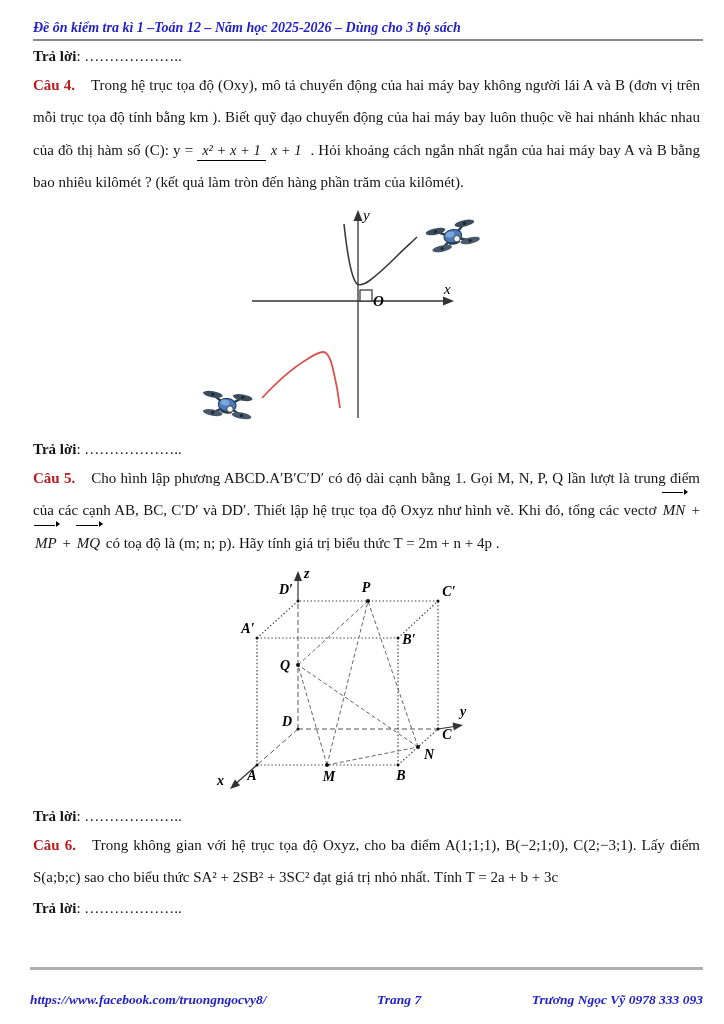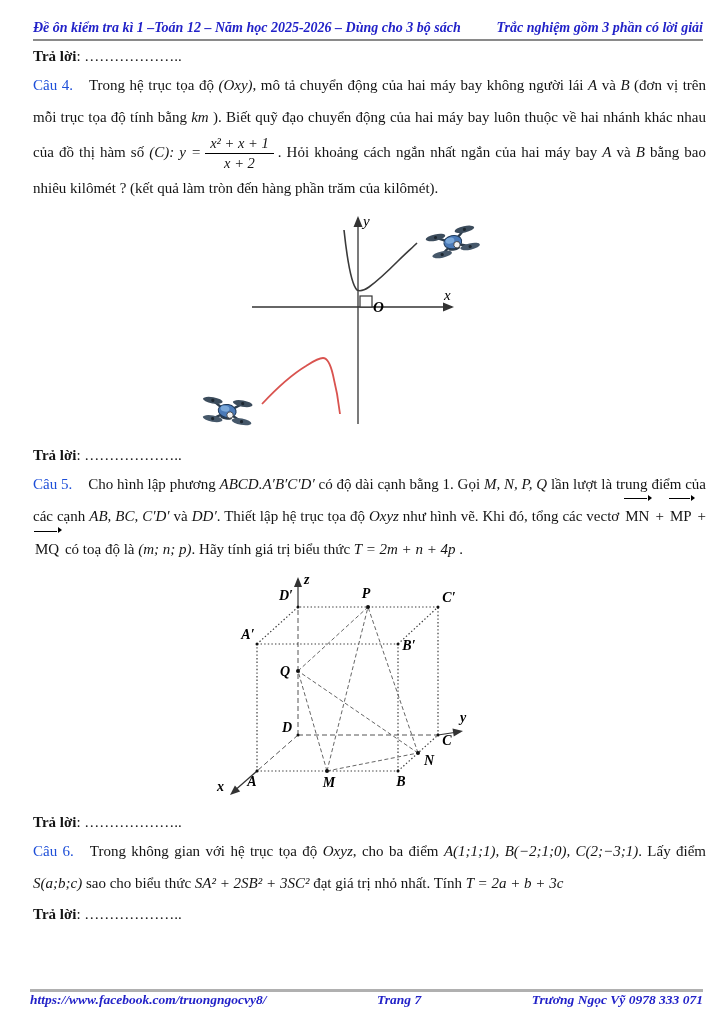--- a/index.html
+++ b/index.html
@@ -1,62 +1,61 @@
 <!DOCTYPE html>
 <html><head>
 <meta charset="utf-8">
 <style>
   html,body{margin:0;padding:0;background:#e8e8e8;}
   .page{position:relative;width:724px;height:1024px;background:#ffffff;margin:0 auto;
         font-family:"Liberation Serif", serif;font-size:15px;color:#141414;overflow:hidden;}
   .hdr{display:flex;justify-content:space-between;align-items:flex-end;
        margin:0 21px 0 33px;padding:20px 0 3px 0;border-bottom:2px solid #8a8a8a;
        color:#2222c8;font-weight:bold;font-style:italic;font-size:14px;}
-  .content{padding:0 18px 0 33px;}
+  .content{padding:0 24px 0 33px;}
   .answer{margin:7px 0 4px 0;}
   .answer b{font-weight:bold;}
   .para{text-align:justify;line-height:2.15;margin:4px 0 2px 0;}
-  .qnum{color:#1d4ed8;font-weight:normal;margin-right:16px;}
-  .mi{font-style:italic;}
-  .frac{display:inline-flex;flex-direction:column;text-align:center;vertical-align:middle;
+  .qnum{color:#b91c1c;font-weight:bold;margin-right:16px;}
+  .mi{}
+  .frac{display:inline-flex;flex-direction:row;text-align:center;vertical-align:middle;
         font-style:italic;line-height:1.25;margin:0 4px;font-size:14.5px;}
   .frac .num{border-bottom:1.2px solid #000;padding:0 5px 1px 5px;}
   .frac .den{padding:0 5px;}
-  .vec{position:relative;display:inline-block;padding:0 2px;}
+  .vec{font-style:italic;position:relative;display:inline-block;padding:0 2px;}
   .vec::before{content:"";position:absolute;left:1px;right:4px;top:-2px;border-top:1.2px solid #000;}
   .vec::after{content:"";position:absolute;right:-1px;top:-5.5px;width:0;height:0;
               border:3px solid transparent;border-left:4.5px solid #000;border-right:0;}
   .fig{position:relative;}
   .fig-graph{margin:4px 0 0 157px;width:300px;height:232px;}
   .fig-cube{margin:4px 0 0 172px;width:280px;height:238px;}
   .footer{position:absolute;left:30px;right:21px;bottom:16px;border-top:3px solid #b0b0b0;
-          padding-top:0;display:flex;justify-content:space-between;
+          padding-top:22px;display:flex;justify-content:space-between;
           color:#2222c8;font-weight:bold;font-style:italic;font-size:13.5px;align-items:flex-end;}
   svg text{font-family:"Liberation Serif", serif;}
   .axis-lbl{font-size:15px;font-style:italic;}
   .cube-lbl{font-size:14px;font-style:italic;font-weight:bold;}
 </style>
 </head>
 <body>
 
 <div class="page">
 
   <div class="hdr">
     <span>Đề ôn kiểm tra kì 1 –Toán 12 – Năm học 2025-2026 – Dùng cho 3 bộ sách</span>
-    <span>Trắc nghiệm gồm 3 phần có lời giải</span>
   </div>
 
   <div class="content">
 
     <p class="answer"><b>Trả lời</b><span>: ………………..</span></p>
 
     <p class="para">
       <span class="qnum">Câu 4.</span><span>Trong hệ trục tọa độ </span><span class="mi">(Oxy)</span><span>, mô tả chuyển động của hai máy bay không người lái </span><span class="mi">A</span><span> và </span><span class="mi">B</span><span> (đơn vị trên mỗi trục tọa độ tính bằng </span><span class="mi">km</span><span> ). Biết quỹ đạo chuyển động của hai máy bay luôn thuộc về hai nhánh khác nhau của đồ thị hàm số </span><span class="mi">(C): y =</span><span class="frac">
           <span class="num">x² + x + 1</span>
-          <span class="den">x + 2</span>
+          <span class="den">x + 1</span>
         </span><span>. Hỏi khoảng cách ngắn nhất ngắn của hai máy bay </span><span class="mi">A</span><span> và </span><span class="mi">B</span><span> bằng bao nhiêu kilômét ? (kết quả làm tròn đến hàng phần trăm của kilômét).</span>
     </p>
 
     <div class="fig fig-graph">
       <svg width="300" height="232" viewBox="0 0 300 232">
         <defs>
           <g id="drone">
             <path d="M-16,-9 L0,0 M14,-11 L0,0 M-13,9 L0,0 M16,7 L0,0" stroke="#2c3c4c" stroke-width="2.4" fill="none"></path>
             <ellipse cx="-16" cy="-9" rx="10" ry="3.2" fill="#3c4c5c"></ellipse>
             <ellipse cx="14" cy="-11" rx="10" ry="3.2" fill="#3c4c5c"></ellipse>
@@ -182,16 +181,16 @@
       <span class="qnum">Câu 6.</span><span>Trong không gian với hệ trục tọa độ </span><span class="mi">Oxyz</span><span>, cho ba điểm </span><span class="mi">A(1;1;1), B(−2;1;0), C(2;−3;1)</span><span>. Lấy điểm </span><span class="mi">S(a;b;c)</span><span> sao cho biểu thức </span><span class="mi">SA² + 2SB² + 3SC²</span><span> đạt giá trị nhỏ nhất. Tính </span><span class="mi">T = 2a + b + 3c</span>
     </p>
 
     <p class="answer"><b>Trả lời</b><span>: ………………..</span></p>
 
   </div>
 
   <div class="footer">
     <span>https://www.facebook.com/truongngocvy8/</span>
     <span>Trang 7</span>
-    <span>Trương Ngọc Vỹ  0978 333 071</span>
+    <span>Trương Ngọc Vỹ  0978 333 093</span>
   </div>
 
 </div>
 
 </body></html>

